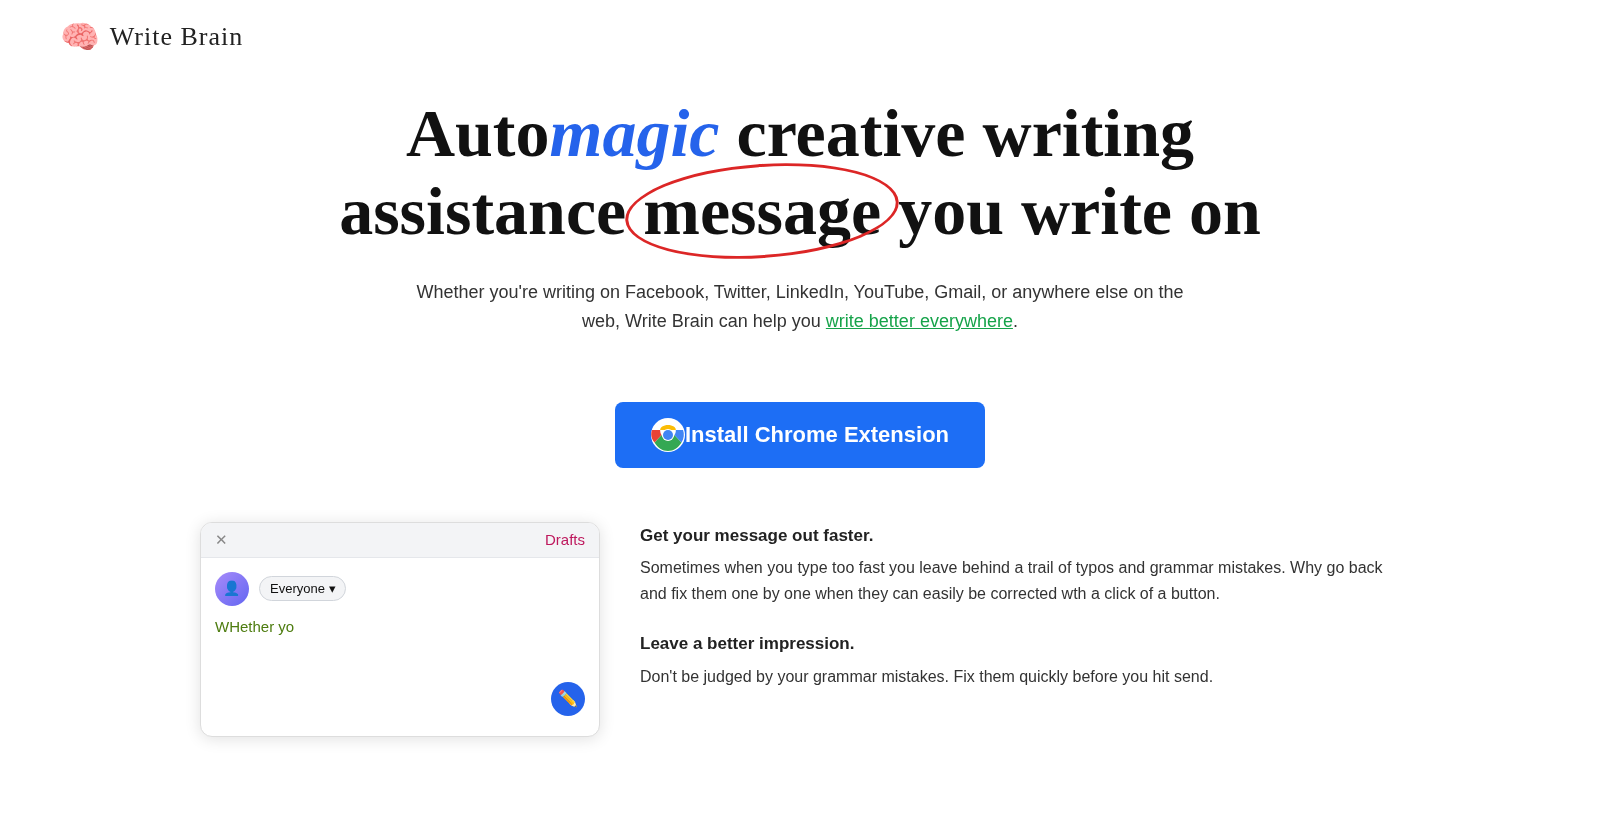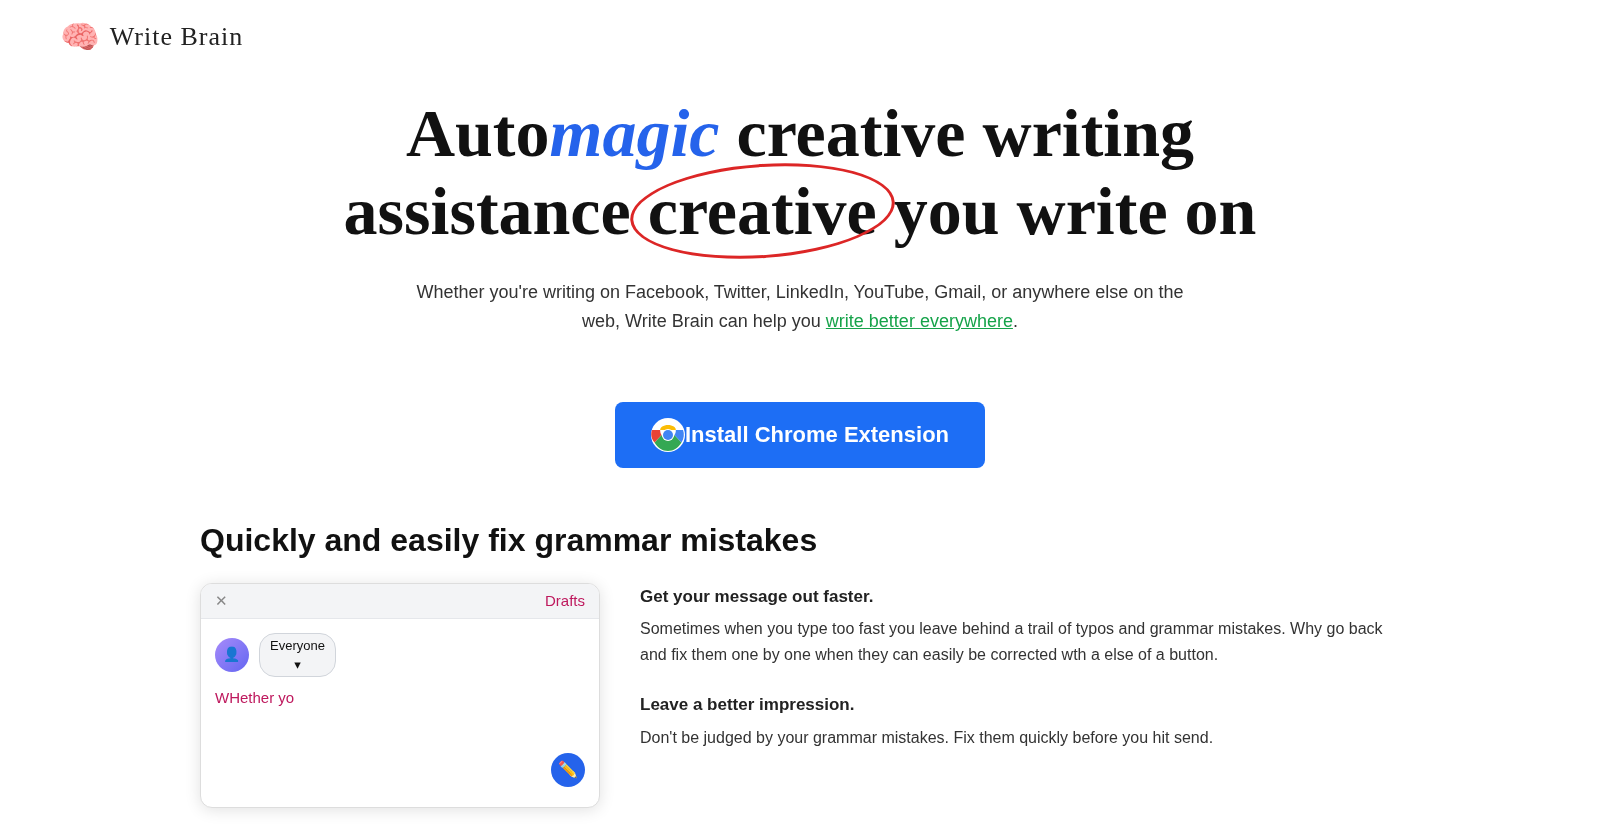--- a/index.html
+++ b/index.html
@@ -174,26 +174,25 @@
     .mockup-audience-btn {
       background: #f3f4f6;
       border: 1px solid #d1d5db;
       border-radius: 16px;
       padding: 4px 10px;
       font-size: 13px;
       font-family: Arial, sans-serif;
       display: flex;
       align-items: center;
       gap: 4px;
-      flex-direction: column;
     }
     .mockup-text-area {
       font-size: 15px;
       font-family: Arial, sans-serif;
-      color: #be185d;
+      color: #4d7c0f;
       margin-bottom: 14px;
       min-height: 50px;
     }
     .mockup-pencil-area {
       display: flex;
       justify-content: flex-end;
       margin-bottom: 10px;
     }
     .mockup-pencil-btn {
       width: 34px;
@@ -233,21 +232,21 @@
 <header class="header">
   <div class="logo-area">
     <span class="logo-brain">🧠</span>
     <span class="logo-text">Write Brain</span>
   </div>
 </header>
 
 <section class="hero">
   <h1 class="hero-title">
     <span>Auto</span><span class="magic">magic</span><span> creative writing</span><br>
-    <span>assistance </span><span class="wherever-wrap"><span>creative</span><span class="wherever-oval"></span></span><span> you write on</span><br>
+    <span>assistance </span><span class="wherever-wrap"><span>message</span><span class="wherever-oval"></span></span><span> you write on</span><br>
   </h1>
   <p class="hero-subtitle">
     <span>Whether you're writing on Facebook, Twitter, LinkedIn, YouTube, Gmail, or anywhere else on the web, Write Brain can help you </span><a class="green-link" href="#">write better everywhere</a><span>.</span>
   </p>
 </section>
 
 <div class="cta-wrap">
   <a class="cta-btn" href="#">
 
     <svg class="chrome-icon" viewBox="0 0 34 34" xmlns="http://www.w3.org/2000/svg">
@@ -262,21 +261,20 @@
       <path d="M17 7 C21.5 7 25.2 9.5 24.8 12 L9.2 12 C8.8 9.5 12.5 7 17 7 Z" fill="#fbbc05"></path>
 
       <circle cx="17" cy="17" r="6" fill="white"></circle>
       <circle cx="17" cy="17" r="5" fill="#4285f4"></circle>
     </svg>
     <span>Install Chrome Extension</span>
   </a>
 </div>
 
 <section class="features">
-  <h2 class="features-title">Quickly and easily fix grammar mistakes</h2>
   <div class="features-row">
 
     <div class="screenshot-mockup">
       <div class="mockup-titlebar">
         <span class="mockup-close">✕</span>
         <span class="mockup-drafts">Drafts</span>
       </div>
       <div class="mockup-body">
         <div class="mockup-user-row">
           <div class="mockup-avatar">👤</div>
@@ -290,21 +288,21 @@
           <div class="mockup-pencil-btn">✏️</div>
         </div>
 
       </div>
 
     </div>
 
     <div class="feature-text">
       <div class="feature-block">
         <div class="feature-block-title">Get your message out faster.</div>
-        <div class="feature-block-body">Sometimes when you type too fast you leave behind a trail of typos and grammar mistakes. Why go back and fix them one by one when they can easily be corrected wth a else of a button.</div>
+        <div class="feature-block-body">Sometimes when you type too fast you leave behind a trail of typos and grammar mistakes. Why go back and fix them one by one when they can easily be corrected wth a click of a button.</div>
       </div>
       <div class="feature-block">
         <div class="feature-block-title">Leave a better impression.</div>
         <div class="feature-block-body">Don't be judged by your grammar mistakes. Fix them quickly before you hit send.</div>
       </div>
     </div>
 
   </div>
 </section>
 

